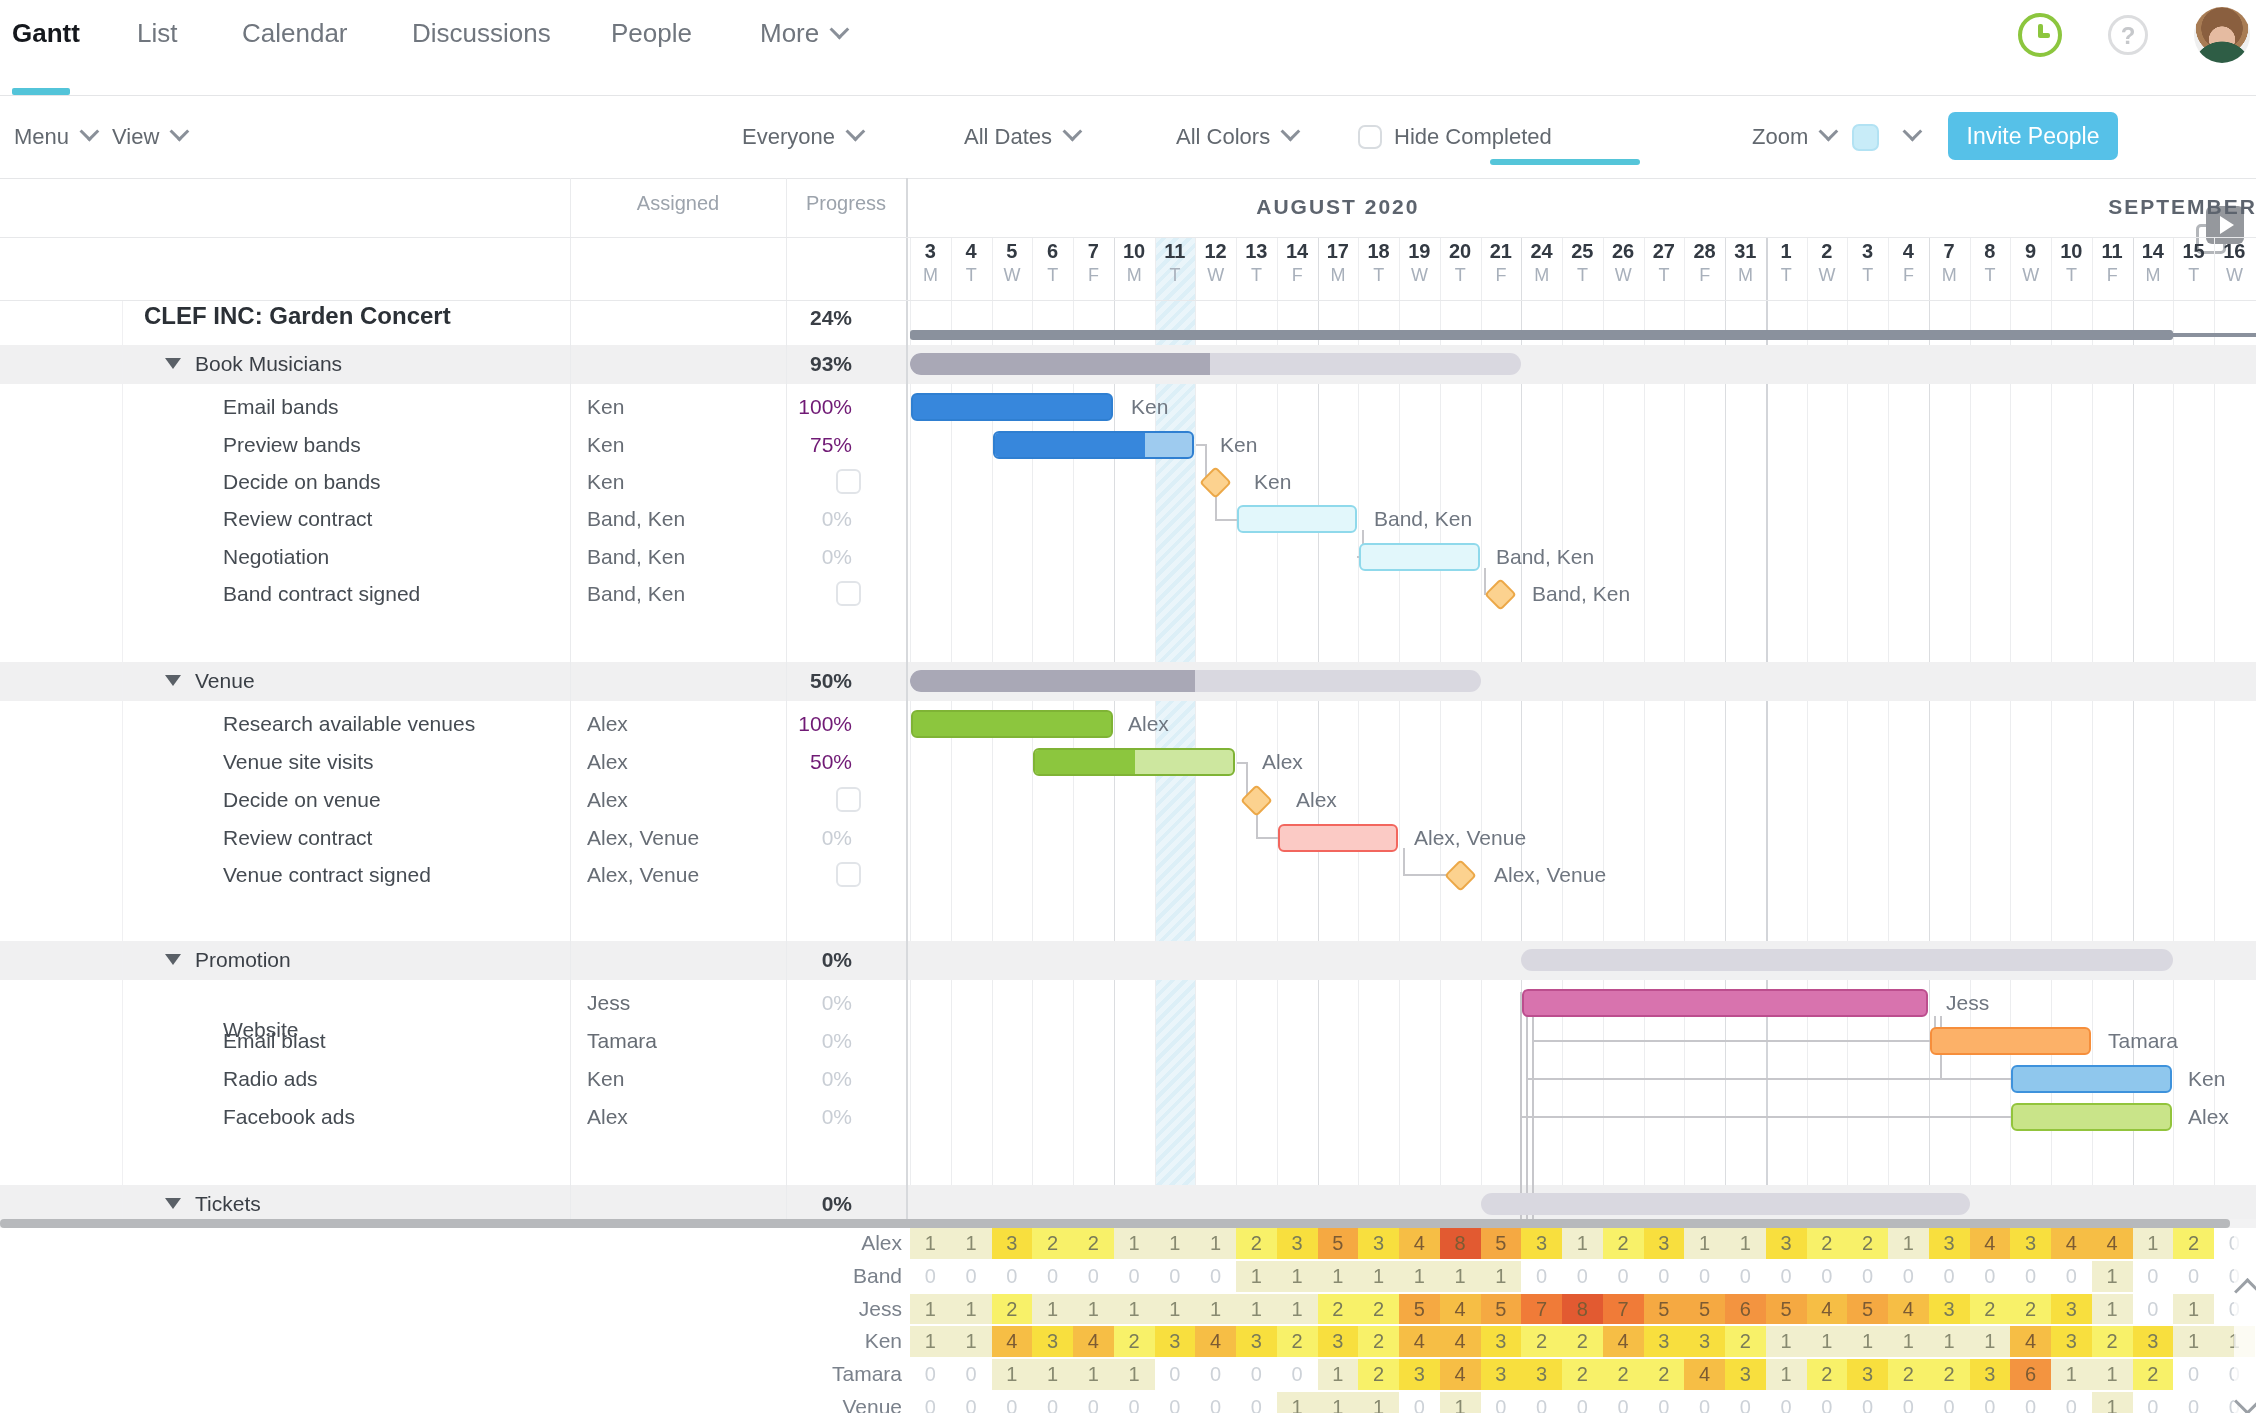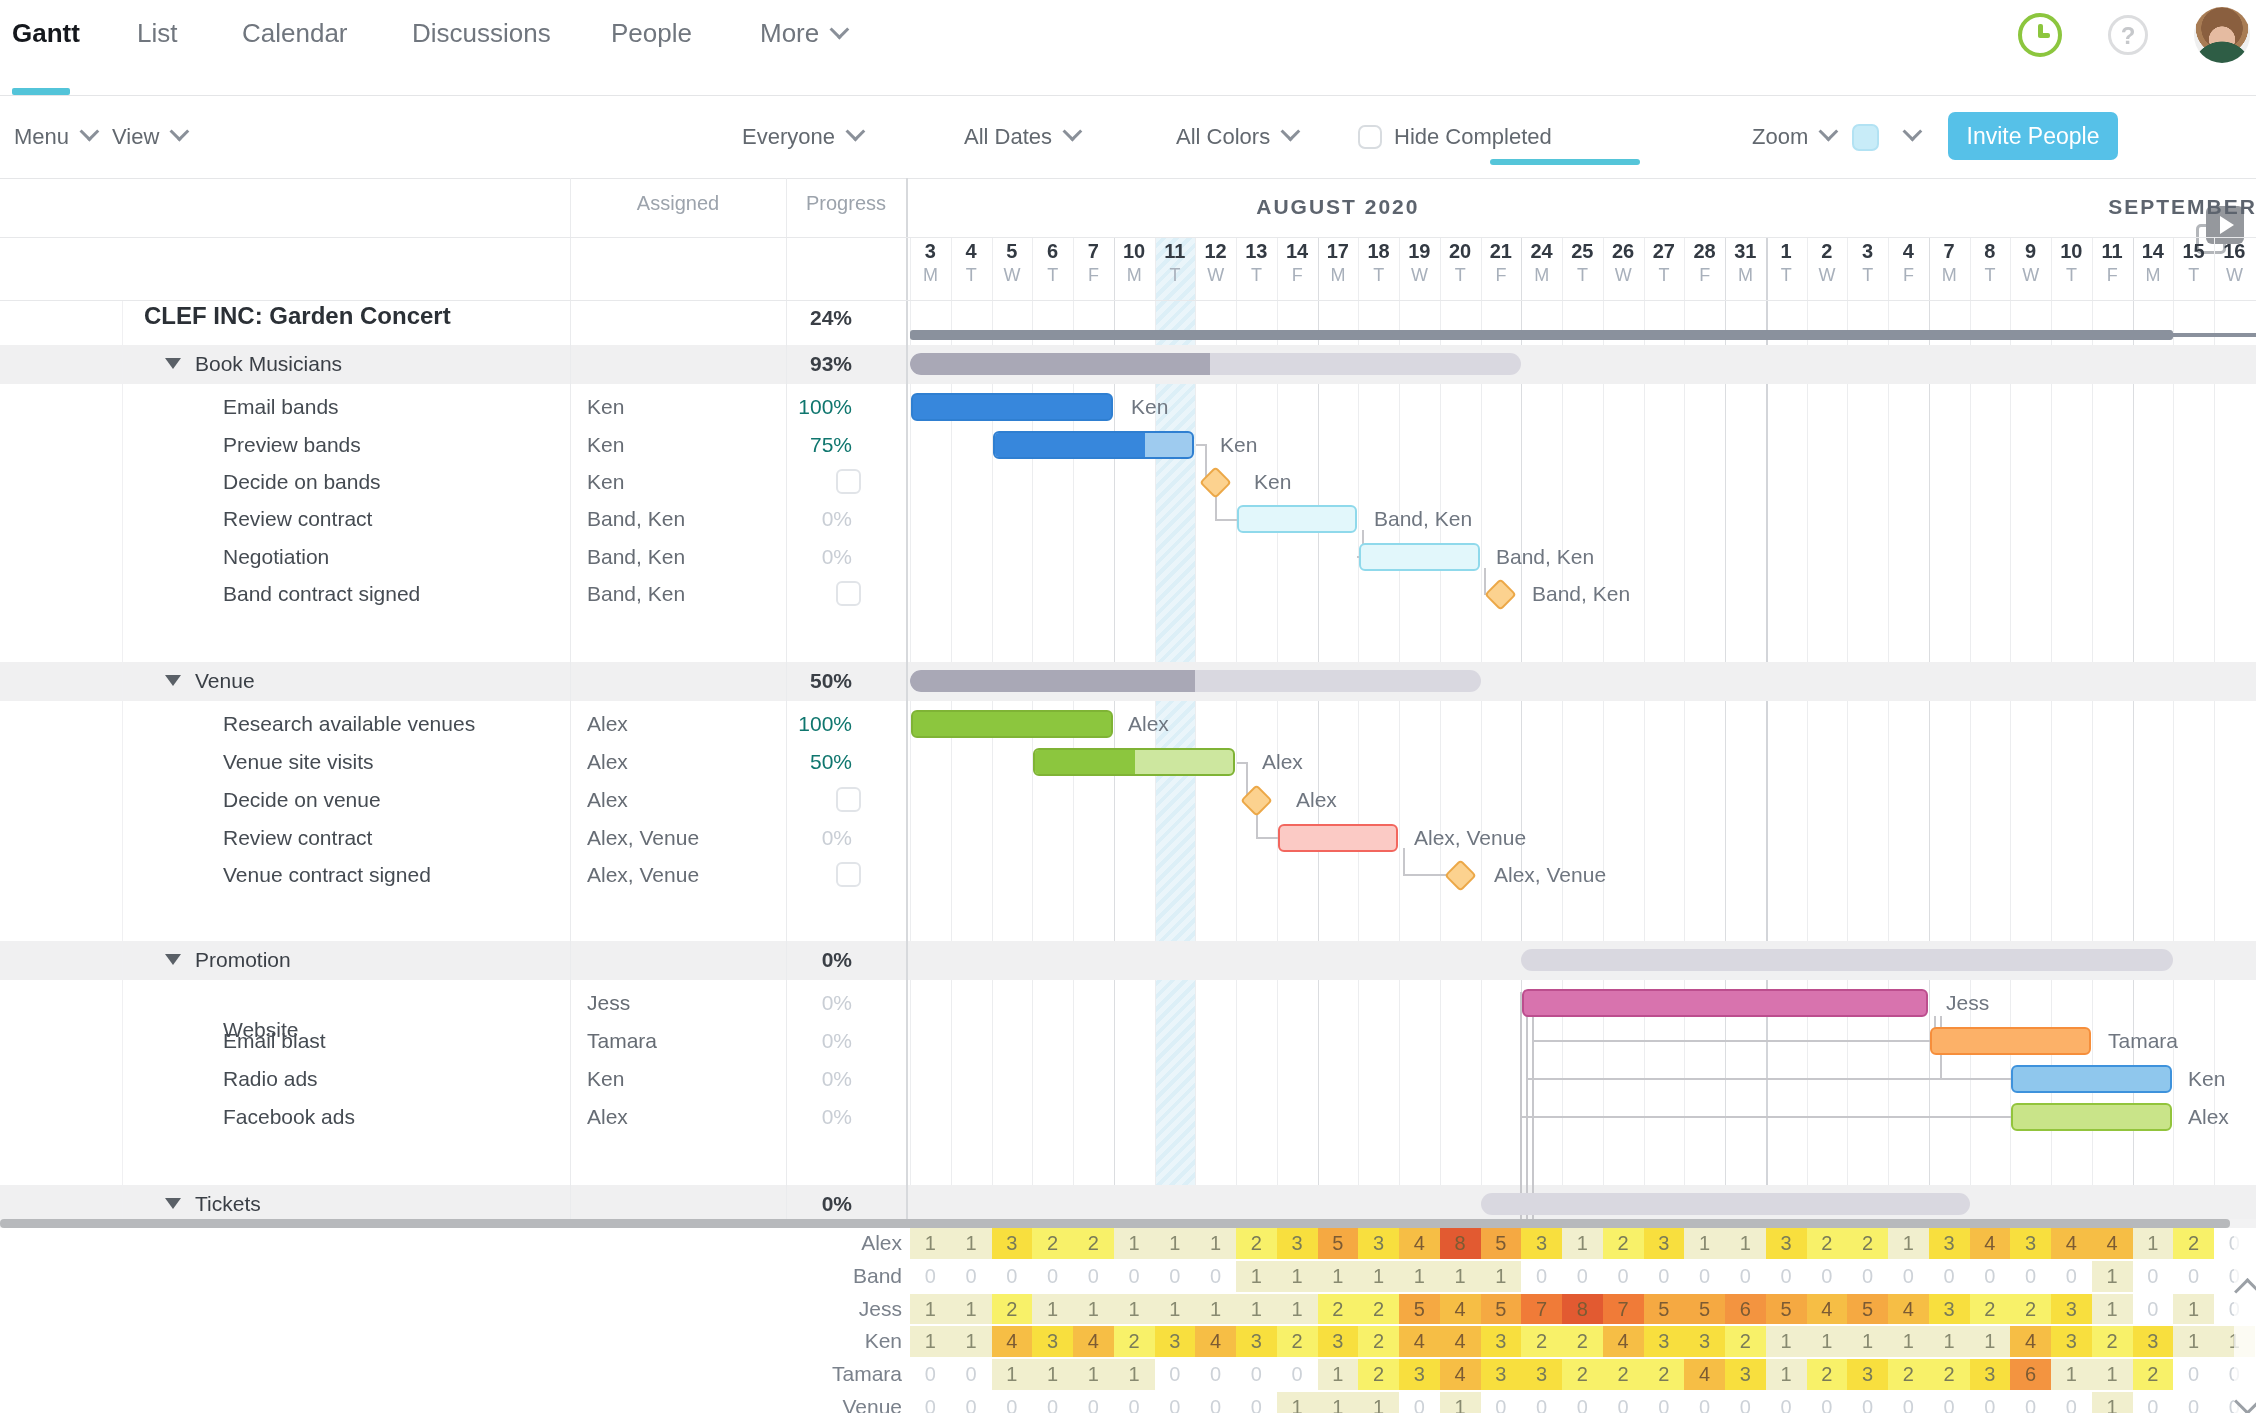--- a/index.html
+++ b/index.html
@@ -28,21 +28,21 @@
   .gridline.mo{background:#D3D5D9;width:2px;}
   .hline{position:absolute;left:0;width:2256px;height:1px;background:#E7E8EA;}
   .section-band{position:absolute;left:0;width:2256px;height:39px;background:#F0F0F1;}
   .vline{position:absolute;width:1px;background:#EAEBED;}
   
   .t-name{position:absolute;font-size:21px;color:#454B52;white-space:nowrap;line-height:28px;cursor:pointer;}
   .t-name.section{font-size:21px;color:#3A3F46;}
   .t-name.title{font-size:24px;font-weight:bold;color:#2B3036;}
   .tri{display:inline-block;width:0;height:0;border-left:8px solid transparent;border-right:8px solid transparent;border-top:11px solid #5A6067;margin-right:14px;vertical-align:2px;}
   .t-assigned{position:absolute;left:587px;font-size:21px;color:#666C74;white-space:nowrap;line-height:28px;}
-  .t-prog{position:absolute;font-size:21px;color:#0f766e;line-height:28px;width:120px;left:732px;text-align:right;}
+  .t-prog{position:absolute;font-size:21px;color:#701a75;line-height:28px;width:120px;left:732px;text-align:right;}
   .t-prog.bold{font-weight:bold;color:#3A3F46;}
   .t-prog.zero{color:#C9CED5;}
   .t-check{position:absolute;left:836px;width:25px;height:25px;border:2px solid #E1E4E8;border-radius:6px;background:#fff;box-sizing:border-box;}
   
   .conn{position:absolute;background:#C7C7CB;}
   .groupbar{position:absolute;height:22px;border-radius:11px;background:#D9D8E0;overflow:hidden;}
   .groupbar .fill{position:absolute;left:0;top:0;bottom:0;background:#A9A8B6;border-radius:11px 0 0 11px;}
   .taskbar{position:absolute;height:28px;border-radius:6px;box-sizing:border-box;border:2px solid transparent;overflow:hidden;}
   .taskbar .done{position:absolute;left:-1px;top:-1px;bottom:-1px;border-radius:4px 0 0 4px;}
   .milestone{position:absolute;width:23px;height:23px;background:#FCD28F;border:2px solid #ECA848;border-radius:4px;transform:rotate(45deg);box-sizing:border-box;}

